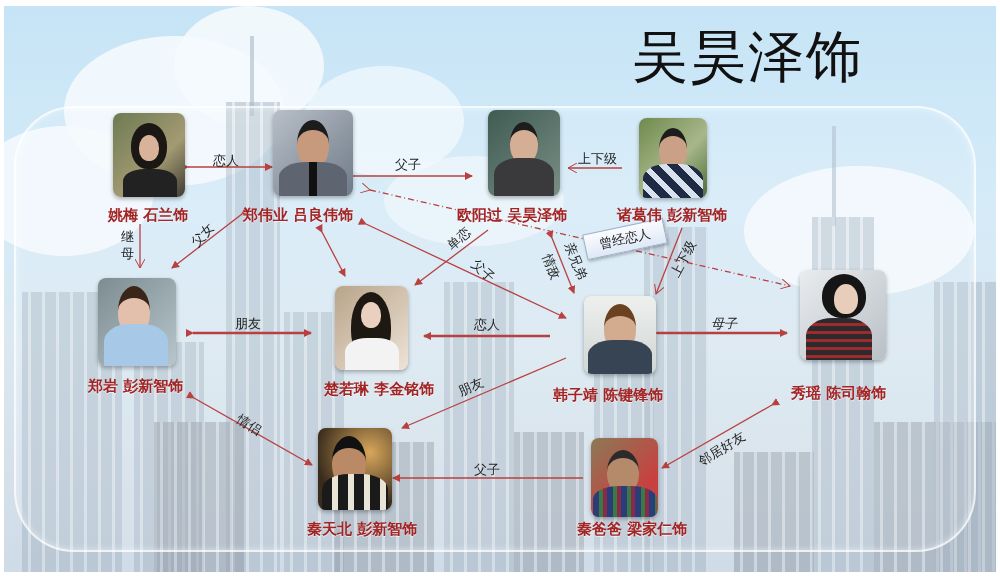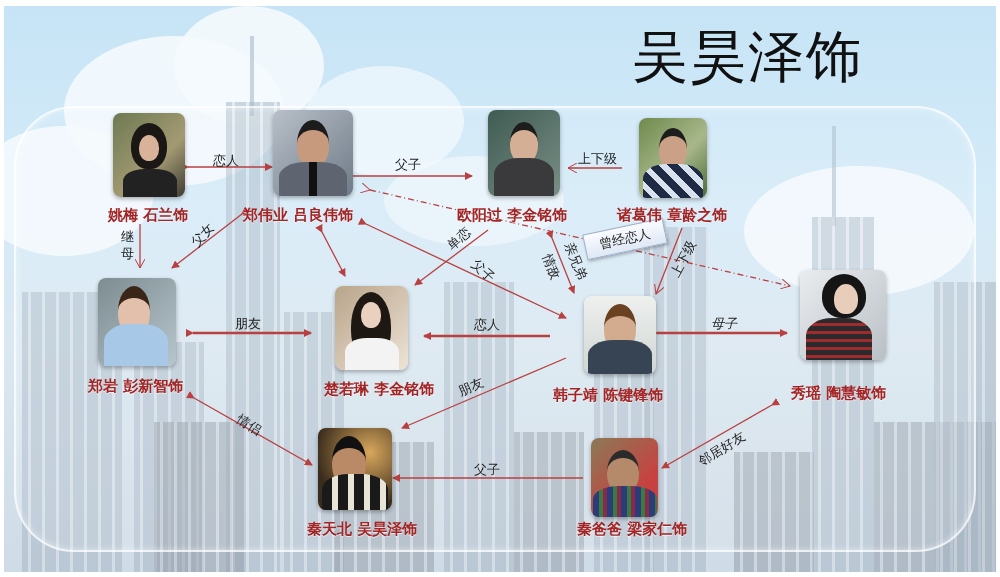--- a/index.html
+++ b/index.html
@@ -141,29 +141,29 @@
     <div style="position:absolute;left:36px;top:52px;width:8px;height:34px;background:#111;"></div>
   </div>
   <span class="name" style="left:-30px;top:96px;text-align:right;">郑伟业 吕良伟饰</span>
 </div>
 
 <div class="person" style="left:488px;top:110px;">
   <div class="photo" style="width:72px;height:86px;background:linear-gradient(135deg,#3f5b52,#7a8f86);">
     <div class="head" style="left:22px;top:12px;width:28px;height:34px;background:#d4ae95;border-top:8px solid #1d1d1d;"></div>
     <div class="body" style="left:6px;top:48px;width:60px;height:40px;background:#3a3a3d;"></div>
   </div>
-  <span class="name" style="left:-31px;top:96px;">欧阳过 李金铭饰</span>
+  <span class="name" style="left:-31px;top:96px;">欧阳过 吴昊泽饰</span>
 </div>
 
 <div class="person" style="left:639px;top:118px;">
   <div class="photo" style="width:68px;height:80px;background:linear-gradient(135deg,#6e8a4d,#a8b78a 55%,#4c6b36);">
     <div class="head" style="left:20px;top:10px;width:28px;height:34px;background:#caa186;border-top:8px solid #1d1d1d;"></div>
     <div class="body" style="left:4px;top:46px;width:60px;height:36px;background:repeating-linear-gradient(45deg,#1f2a44 0 8px,#d8e2ee 8px 14px);"></div>
   </div>
-  <span class="name" style="left:-22px;top:88px;">诸葛伟 章龄之饰</span>
+  <span class="name" style="left:-22px;top:88px;">诸葛伟 彭新智饰</span>
 </div>
 
 <div class="person" style="left:98px;top:278px;">
   <div class="photo" style="width:78px;height:88px;background:linear-gradient(135deg,#7c8c91,#b7c6cc);">
     <div class="head" style="left:20px;top:8px;width:32px;height:38px;background:#e2c0ab;border-top:12px solid #3a2618;"></div>
     <div class="body" style="left:6px;top:46px;width:64px;height:44px;background:#a8c8e8;"></div>
   </div>
   <span class="name" style="left:-10px;top:99px;">郑岩 彭新智饰</span>
 </div>
 
@@ -183,29 +183,29 @@
   </div>
   <span class="name" style="left:-31px;top:90px;">韩子靖 陈键锋饰</span>
 </div>
 
 <div class="person" style="left:800px;top:270px;">
   <div class="photo" style="width:86px;height:90px;background:linear-gradient(135deg,#e9ecef,#b9c0c5);">
     <div class="head" style="left:22px;top:4px;width:44px;height:44px;background:#151515;"></div>
     <div class="head" style="left:34px;top:14px;width:24px;height:30px;background:#e8cdbb;"></div>
     <div class="body" style="left:6px;top:48px;width:66px;height:44px;background:repeating-linear-gradient(180deg,#2c2a2d 0 5px,#9e2c2c 5px 8px);"></div>
   </div>
-  <span class="name" style="left:-9px;top:114px;">秀瑶 陶慧敏饰</span>
+  <span class="name" style="left:-9px;top:114px;">秀瑶 陈司翰饰</span>
 </div>
 
 <div class="person" style="left:318px;top:428px;">
   <div class="photo" style="width:74px;height:82px;background:radial-gradient(circle at 70% 30%,#d8a75c,#3a2c1c 70%);">
     <div class="head" style="left:14px;top:8px;width:34px;height:40px;background:#b98a65;border-top:12px solid #111;"></div>
     <div class="body" style="left:4px;top:46px;width:66px;height:38px;background:repeating-linear-gradient(90deg,#1a1a1a 0 10px,#e8e4d6 10px 16px);"></div>
   </div>
-  <span class="name" style="left:-11px;top:92px;">秦天北 吴昊泽饰</span>
+  <span class="name" style="left:-11px;top:92px;">秦天北 彭新智饰</span>
 </div>
 
 <div class="person" style="left:591px;top:438px;text-align:center;">
   <div class="photo" style="width:67px;height:79px;background:linear-gradient(135deg,#8a7a56,#c84141 70%);">
     <div class="head" style="left:16px;top:12px;width:32px;height:36px;background:#b48a6a;border-top:8px solid #2b2b2b;"></div>
     <div class="body" style="left:2px;top:48px;width:64px;height:32px;background:repeating-linear-gradient(90deg,#2a3d7a 0 6px,#3c7a44 6px 10px,#8a2a4a 10px 14px);"></div>
   </div>
   <span class="name" style="left:-14px;top:82px;">秦爸爸 梁家仁饰</span>
 </div>
 

